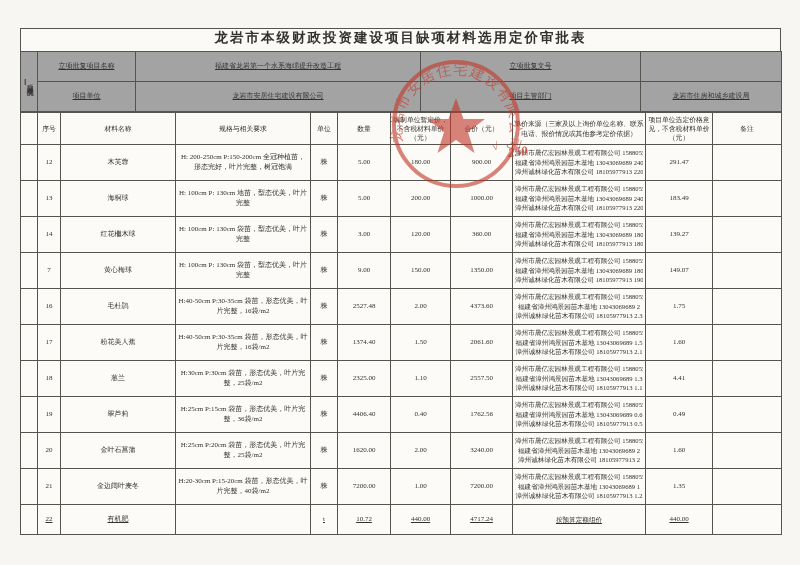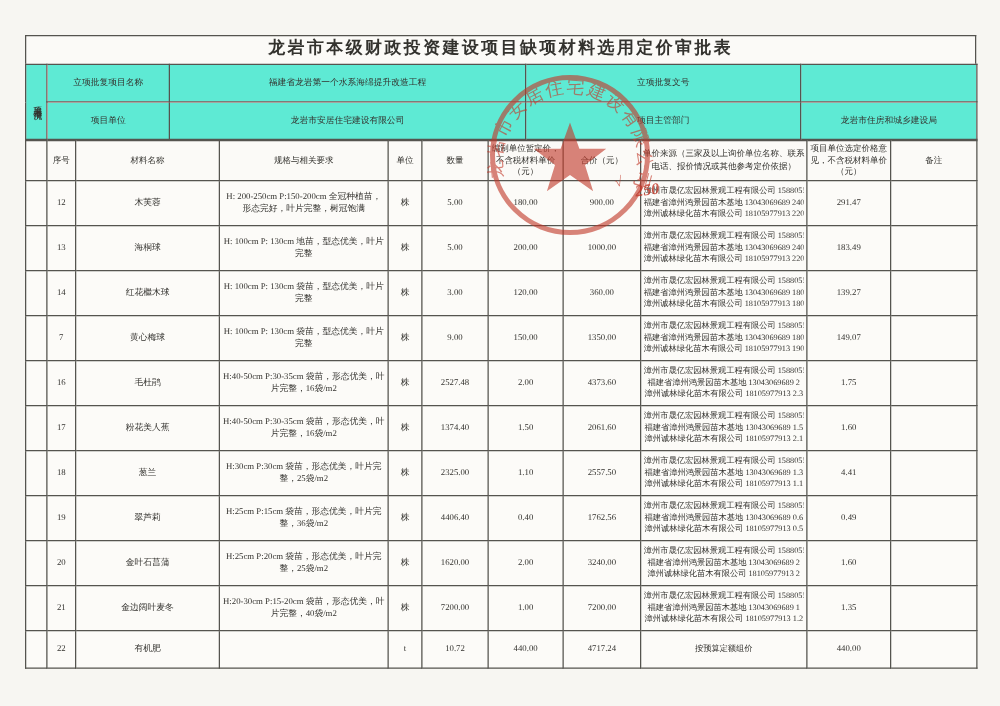--- a/index.html
+++ b/index.html
@@ -23,29 +23,29 @@
     vertical-align:middle;
     overflow:hidden;
     word-break:break-all;
   }
   .title-bar{
     border:1px solid #55544f;border-bottom:none;
     height:22px;display:flex;align-items:flex-start;justify-content:center;
     background:#fbfaf7;
   }
   .title-bar .t{font-size:13.5px;font-weight:bold;letter-spacing:2px;}
-  .info-table td{height:27px;background:#5eead4;}
+  .info-table td{height:27px;background:#a3a3a3;text-decoration:underline;}
   .vlabel{
     writing-mode:vertical-rl;text-orientation:upright;
     font-size:7px;letter-spacing:1px;padding:0;
   }
   .main-table th{background:#fbfaf7;font-size:6.8px;padding:1px 1px;}
   .main-table td{background:#fcfbf8;}
   .main-table tbody td{height:33px;}
-  .main-table tr.last td{height:27px;}
+  .main-table tr.last td{height:27px;text-decoration:underline;}
   .src-cell{font-size:6.6px;line-height:1.45;}
   .src-line{display:block;white-space:nowrap;overflow:hidden;}
   .num{font-family:"Liberation Serif","DejaVu Serif",serif;}
   
   .seal{position:absolute;left:372px;top:40px;width:168px;height:168px;opacity:.62;pointer-events:none;}
   .hand{
     position:absolute;left:508px;top:144px;
     color:#c23a2b;font-size:13px;font-style:italic;font-weight:bold;
     transform:rotate(-7deg);opacity:.8;pointer-events:none;
   }

